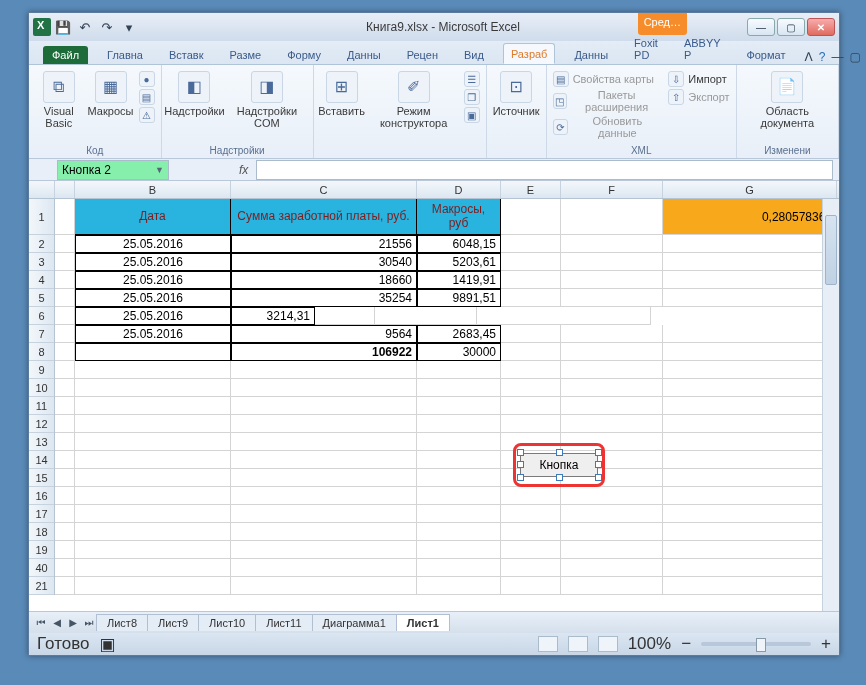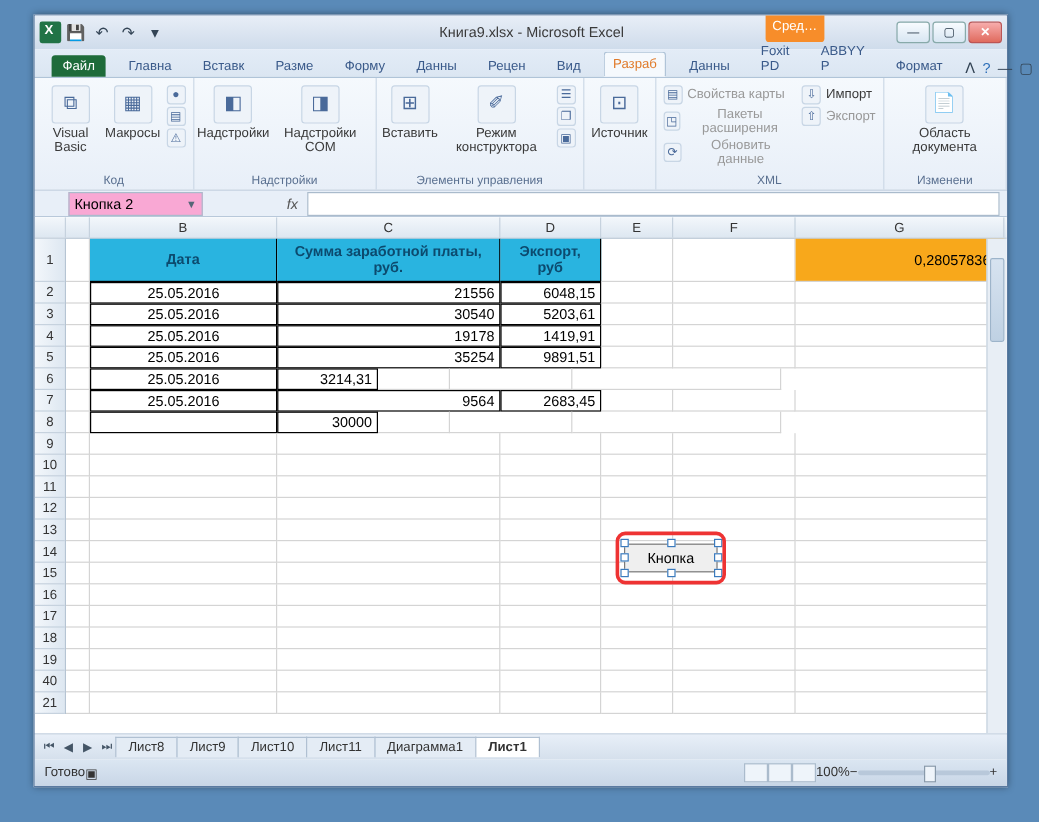--- a/index.html
+++ b/index.html
@@ -23,52 +23,52 @@
 .ribbon { height: 94px; background: linear-gradient(#f5f9fd,#e8eff8); border-bottom:1px solid #b8c8da; display:flex; font-size:11px; color:#3a3a3a; }
 .rgroup { border-right:1px solid #cdd9e6; display:flex; flex-direction:column; padding:2px 6px 0 6px; }
 .rgroup .items { flex:1; display:flex; align-items:flex-start; gap:6px; padding-top:4px; }
 .rgroup .glabel { text-align:center; font-size:10px; color:#5a7090; padding:2px 0; }
 .ritem { display:flex; flex-direction:column; align-items:center; gap:2px; min-width:44px; text-align:center; line-height:1.1; }
 .ritem .ricon { width:32px; height:32px; background:#eef3f9; border:1px solid #c8d6e5; border-radius:3px; display:flex;align-items:center;justify-content:center;font-size:16px;color:#4a6a9a; }
 .ritem.small { flex-direction:row; min-width:auto; gap:4px; align-items:center; }
 .ritem.small .ricon { width:16px; height:16px; font-size:10px; }
 .smallcol { display:flex; flex-direction:column; gap:2px; }
 .namebox-row { height:22px; background:#e8eff8; border-bottom:1px solid #b8c8da; display:flex; align-items:center; font-size:12px; }
-.namebox { width:112px; height:20px; border:1px solid #abc; background:#f9a8d4; margin-left:28px; display:flex;align-items:center; padding:0 4px; }
+.namebox { width:112px; height:20px; border:1px solid #abc; background:#86efac; margin-left:28px; display:flex;align-items:center; padding:0 4px; }
 .namebox .nbdd { margin-left:auto; color:#567; font-size:9px; }
 .fx-label { margin:0 8px 0 70px; font-style:italic; color:#555; }
 .fx-bar { flex:1; height:20px; border:1px solid #abc; background:#fff; margin-right:6px; }
 .sheet-area { flex:1; position:relative; background:#fff; overflow:hidden; }
 .grid { position:absolute; inset:0; }
 .colheads { position:absolute; left:0; top:0; right:0; height:18px; display:flex; background:linear-gradient(#f3f7fb,#dde7f1); border-bottom:1px solid #b5c4d3; font-size:11px; color:#333; }
 .ch { border-right:1px solid #c6d2de; display:flex;align-items:center;justify-content:center; }
 .rowheads { position:absolute; left:0; top:18px; width:26px; background:linear-gradient(90deg,#f3f7fb,#dde7f1); border-right:1px solid #b5c4d3; font-size:11px; color:#333; }
 .rh { height:18px; border-bottom:1px solid #c6d2de; display:flex;align-items:center;justify-content:center; }
 .rh.first { height:36px; }
 .cells { position:absolute; left:26px; top:18px; right:0; bottom:0; }
 .row { display:flex; height:18px; }
 .row.hdr { height:36px; }
 .cell { border-right:1px solid #d4d4d4; border-bottom:1px solid #d4d4d4; font-size:12px; padding:1px 4px; display:flex; align-items:center; overflow:hidden; }
-.cell.hdr { background:#29b4e0; color:#0c4a6e; font-weight:bold; justify-content:center; text-align:center; line-height:1.15; border-right:1px solid #000; border-bottom:1px solid #000; }
+.cell.hdr { background:#29b4e0; color:#7f1d1d; font-weight:normal; justify-content:center; text-align:center; line-height:1.15; border-right:1px solid #000; border-bottom:1px solid #000; }
 .cell.b { border:1px solid #000; justify-content:center; }
 .cell.num { justify-content:flex-end; }
 .cell.gcell { background:#f8a81b; justify-content:flex-end; }
 .cell.bold { font-weight:bold; }
 .w-a { width:20px; } .w-b { width:156px; } .w-c { width:186px; } .w-d { width:84px; }
 .w-e { width:60px; } .w-f { width:102px; } .w-g { width:174px; }
 .button-obj { position:absolute; left:491px; top:272px; width:78px; height:24px; background:#efefef; border:1px solid #7a7a7a; font-size:12px; display:flex;align-items:center;justify-content:center; }
 .sel-frame { position:absolute; left:484px; top:262px; width:92px; height:44px; border:3px solid #e33; border-radius:8px; pointer-events:none; }
 .handle { position:absolute; width:7px; height:7px; background:#fff; border:1px solid #3a7abd; }
 .h-tl{left:488px;top:268px}.h-tr{left:566px;top:268px}.h-bl{left:488px;top:293px}.h-br{left:566px;top:293px}
 .h-tm{left:527px;top:268px}.h-bm{left:527px;top:293px}.h-ml{left:488px;top:280px}.h-mr{left:566px;top:280px}
 .sheettabs { height:22px; background:linear-gradient(#e8eff8,#d5e0ec); border-top:1px solid #b8c8da; display:flex; align-items:center; font-size:11px; padding-left:4px; gap:0; }
 .stbtn { width:16px; height:16px; display:flex;align-items:center;justify-content:center;color:#456;font-size:10px; }
 .stab { padding:2px 10px; background:#e4ecf5; border:1px solid #b0c0d2; border-bottom:none; margin-left:-1px; color:#333; }
 .stab.active { background:#fff; font-weight:bold; }
-.statusbar { height:22px; background:linear-gradient(#dbe6f2,#c8d6e6); display:flex; align-items:center; font-size:11px; color:#333; padding:0 8px; gap:0; }
+.statusbar { height:22px; background:linear-gradient(#dbe6f2,#c8d6e6); display:flex; align-items:center; font-size:17px; color:#333; padding:0 8px; gap:10px; }
 .statusbar .spacer { flex:1; }
 .viewbtn { width:20px;height:16px;border:1px solid #abc;background:#eef4fa;display:inline-block; }
 .zoom-slider { width:110px;height:4px;background:#b8c8da;border-radius:2px;position:relative; }
 .zoom-slider::after{content:"";position:absolute;left:50%;top:-4px;width:8px;height:12px;background:#eef4fa;border:1px solid #89a;}
 .vsb { position:absolute; right:0; top:18px; bottom:0; width:17px; background:#e8eef5; border-left:1px solid #c6d2de; }
 .vsb .thumb { position:absolute; top:16px; left:2px; right:2px; height:70px; background:linear-gradient(#d7e3f0,#bfd1e3); border:1px solid #9db4ca; border-radius:2px; }
 </style>
 </head>
 <body>
 
@@ -166,21 +166,20 @@
               <div class="ricon">☰</div>
             </div>
           <div class="ritem small">
               <div class="ricon">❐</div>
             </div>
           <div class="ritem small">
               <div class="ricon">▣</div>
             </div>
         </div>
       </div>
-      <div class="glabel">Элементы управления</div>
     </div>
     <div class="rgroup">
       <div class="items">
         <div class="ritem">
             <div class="ricon">⊡</div>
             <span>Источник</span>
           </div>
       </div>
       <div class="glabel"></div>
     </div>
@@ -266,21 +265,21 @@
         <div class="rh">18</div>
         <div class="rh">19</div>
         <div class="rh">40</div>
         <div class="rh">21</div>
       </div>
       <div class="cells">
         <div class="row hdr">
           <div class="cell w-a"></div>
           <div class="cell hdr w-b">Дата</div>
           <div class="cell hdr w-c">Сумма заработной платы, руб.</div>
-          <div class="cell hdr w-d">Экспорт, руб</div>
+          <div class="cell hdr w-d">Макросы, руб</div>
           <div class="cell w-e"></div>
           <div class="cell w-f"></div>
           <div class="cell gcell w-g">0,280578366</div>
         </div>
         <div class="row">
             <div class="cell w-a"></div>
             <div class="cell b w-b">25.05.2016</div>
             <div class="cell b num w-c">21556</div>
             <div class="cell b num w-d">6048,15</div>
             <div class="cell w-e"></div>
@@ -292,21 +291,21 @@
             <div class="cell b w-b">25.05.2016</div>
             <div class="cell b num w-c">30540</div>
             <div class="cell b num w-d">5203,61</div>
             <div class="cell w-e"></div>
             <div class="cell w-f"></div>
             <div class="cell w-g"></div>
           </div>
         <div class="row">
             <div class="cell w-a"></div>
             <div class="cell b w-b">25.05.2016</div>
-            <div class="cell b num w-c">19178</div>
+            <div class="cell b num w-c">18660</div>
             <div class="cell b num w-d">1419,91</div>
             <div class="cell w-e"></div>
             <div class="cell w-f"></div>
             <div class="cell w-g"></div>
           </div>
         <div class="row">
             <div class="cell w-a"></div>
             <div class="cell b w-b">25.05.2016</div>
             <div class="cell b num w-c">35254</div>
             <div class="cell b num w-d">9891,51</div>
@@ -327,20 +326,21 @@
             <div class="cell b w-b">25.05.2016</div>
             <div class="cell b num w-c">9564</div>
             <div class="cell b num w-d">2683,45</div>
             <div class="cell w-e"></div>
             <div class="cell w-f"></div>
             <div class="cell w-g"></div>
           </div>
         <div class="row">
             <div class="cell w-a"></div>
             <div class="cell b w-b"></div>
+            <div class="cell b num bold w-c">106922</div>
             <div class="cell b num w-d">30000</div>
             <div class="cell w-e"></div>
             <div class="cell w-f"></div>
             <div class="cell w-g"></div>
           </div>
         <div class="row">
             <div class="cell w-a"></div>
             <div class="cell w-b"></div>
             <div class="cell w-c"></div>
             <div class="cell w-d"></div>

